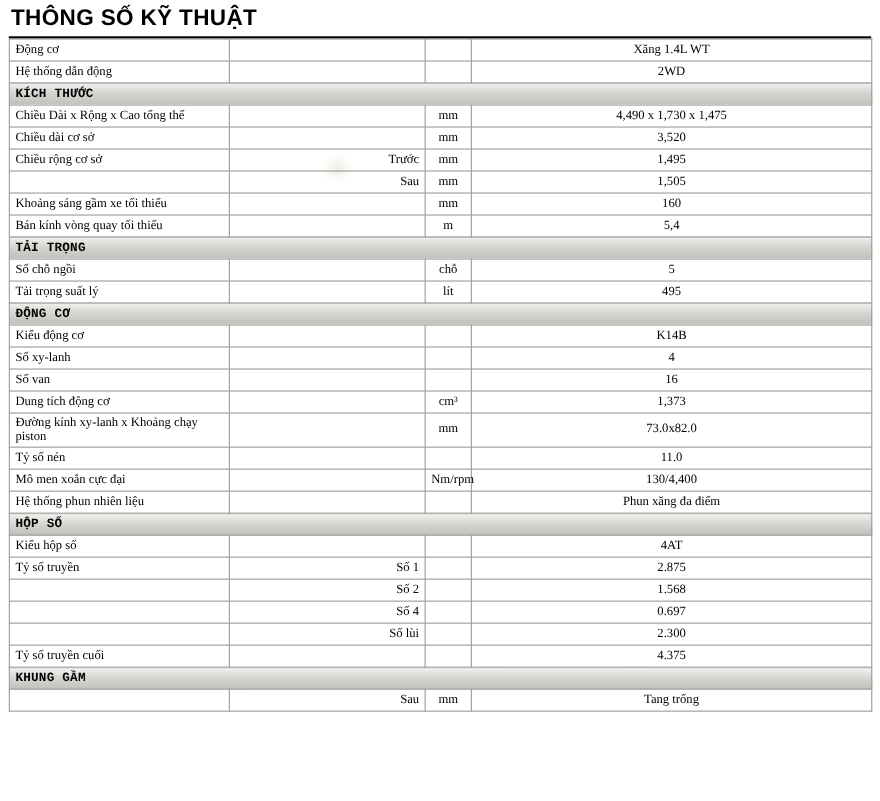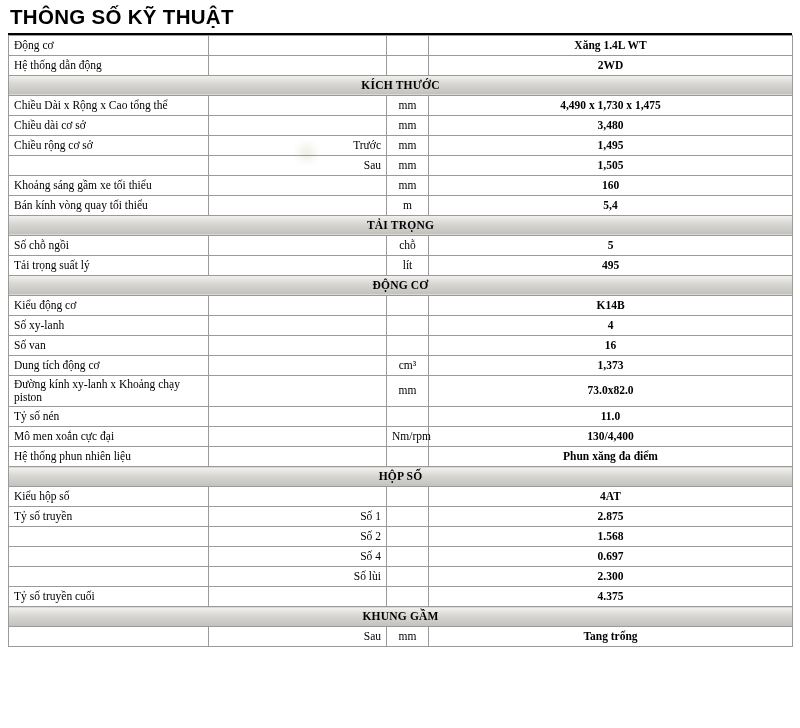--- a/index.html
+++ b/index.html
@@ -48,31 +48,29 @@
     line-height: 1.15;
   }
   col.c1 { width: 200px; }
   col.c2 { width: 178px; }
   col.c3 { width: 42px; }
   col.c4 { width: 364px; }
 
   tr.section td {
     background: linear-gradient(to bottom, #f2f1ef 0%, #d8d6d2 45%, #c3c1bc 100%);
     font-weight: bold;
-    font-family: Liberation Serif, serif;
+    font-family: Liberation Mono, monospace;
     font-size: 11.5px;
     letter-spacing: 0.2px;
-    text-align: center;
   }
   td.unit {
     text-align: center;
   }
   td.value {
     text-align: center;
-    font-weight: bold;
   }
   td.label {
     text-align: left;
   }
   td.sub {
     text-align: right;
     padding-left: 18px;
   }
   .watermark {
     position: absolute;
@@ -128,21 +126,21 @@
         <tr>
           <td class="label">Chiều Dài x Rộng x Cao tổng thể</td>
           <td class="sub"></td>
           <td class="unit">mm</td>
           <td class="value">4,490 x 1,730 x 1,475</td>
         </tr>
         <tr>
           <td class="label">Chiều dài cơ sở</td>
           <td class="sub"></td>
           <td class="unit">mm</td>
-          <td class="value">3,480</td>
+          <td class="value">3,520</td>
         </tr>
         <tr>
           <td class="label">Chiều rộng cơ sở</td>
           <td class="sub">Trước</td>
           <td class="unit">mm</td>
           <td class="value">1,495</td>
         </tr>
         <tr>
           <td class="label"></td>
           <td class="sub">Sau</td>

